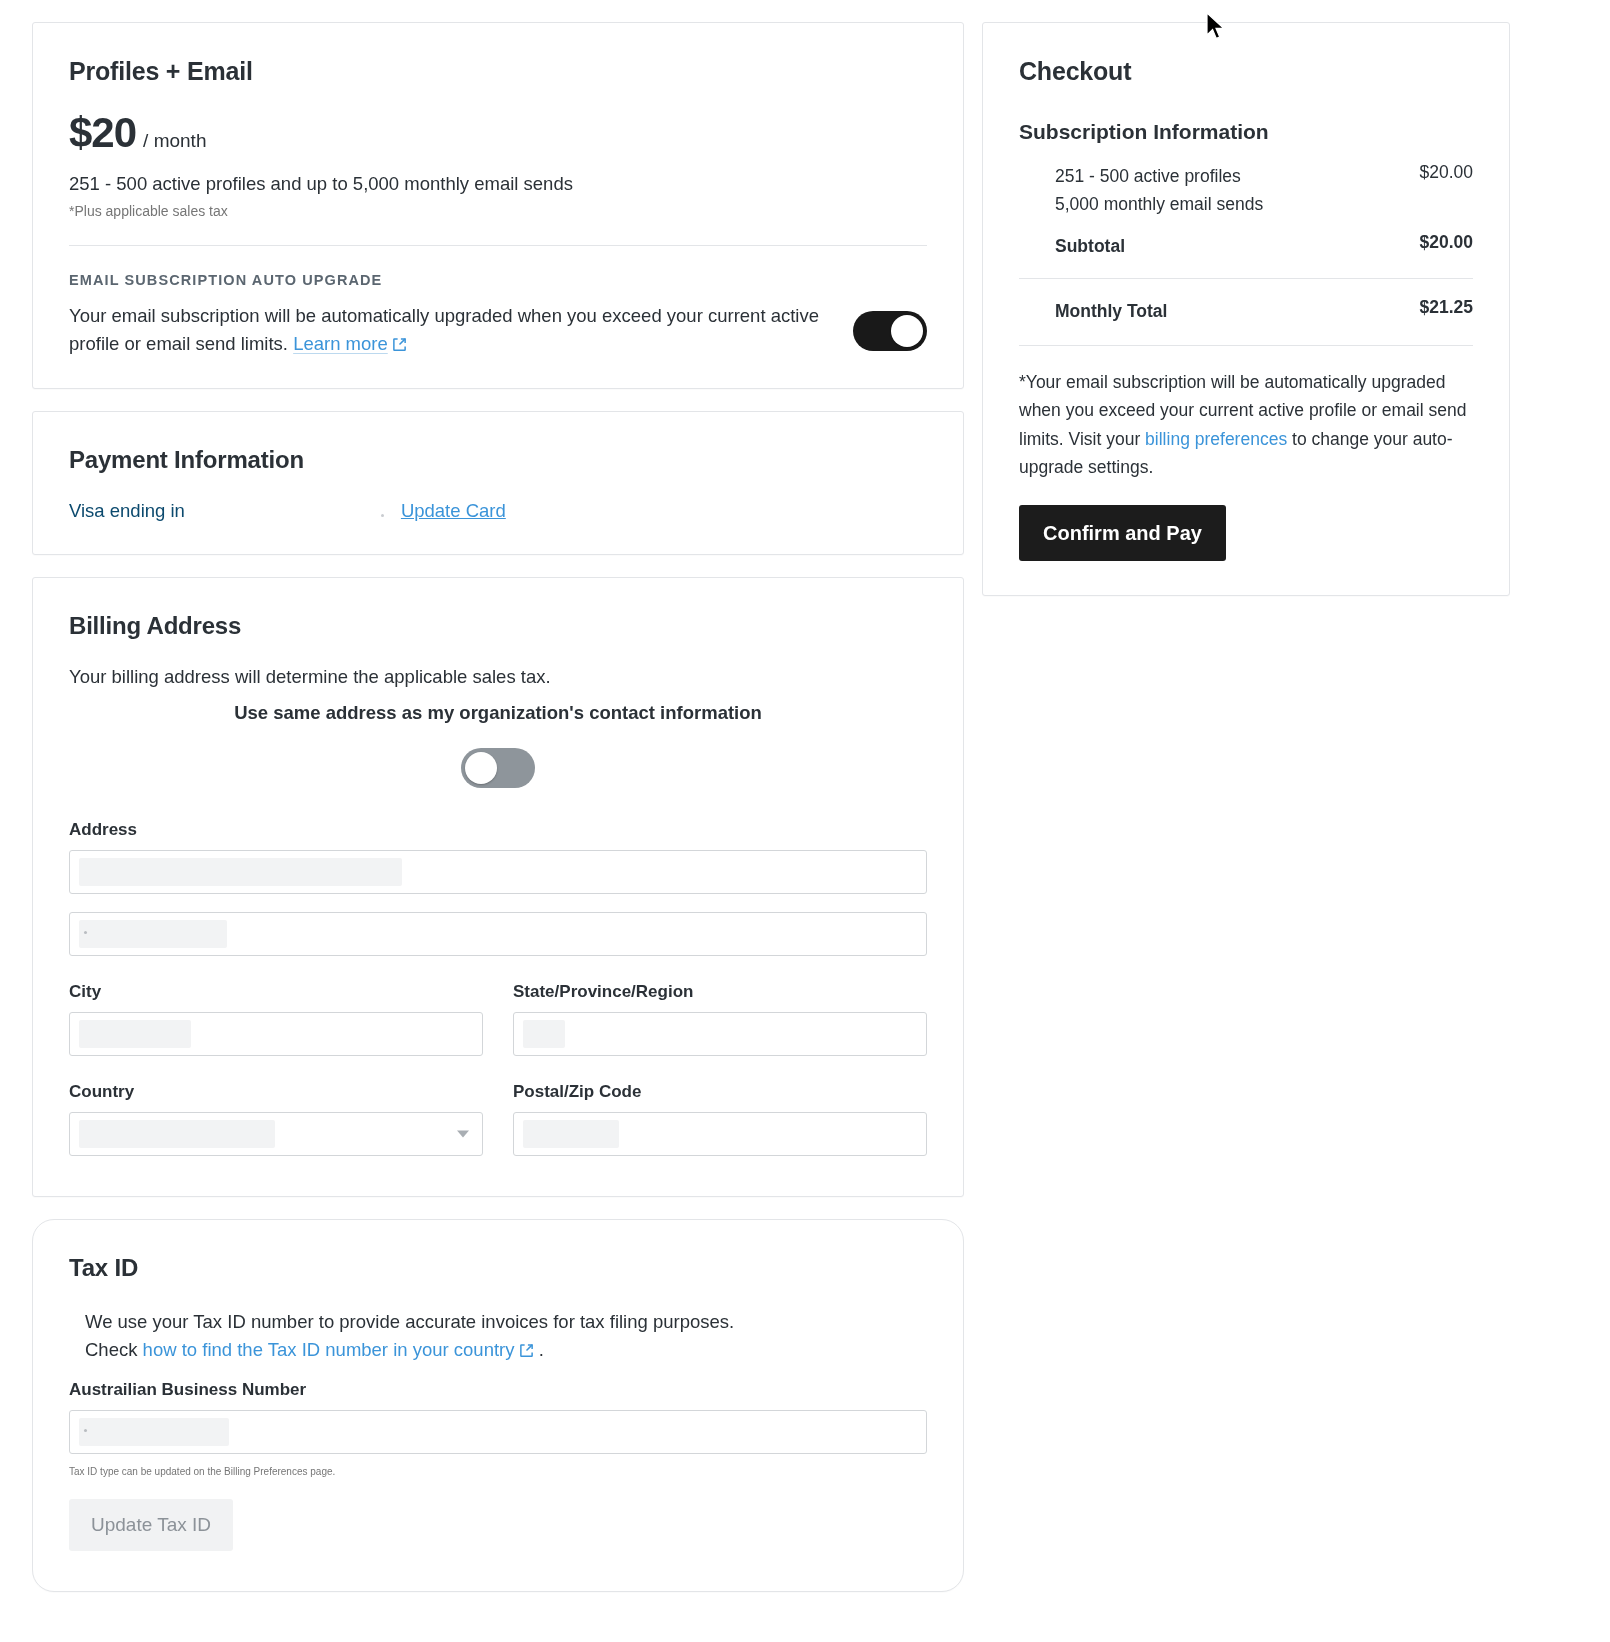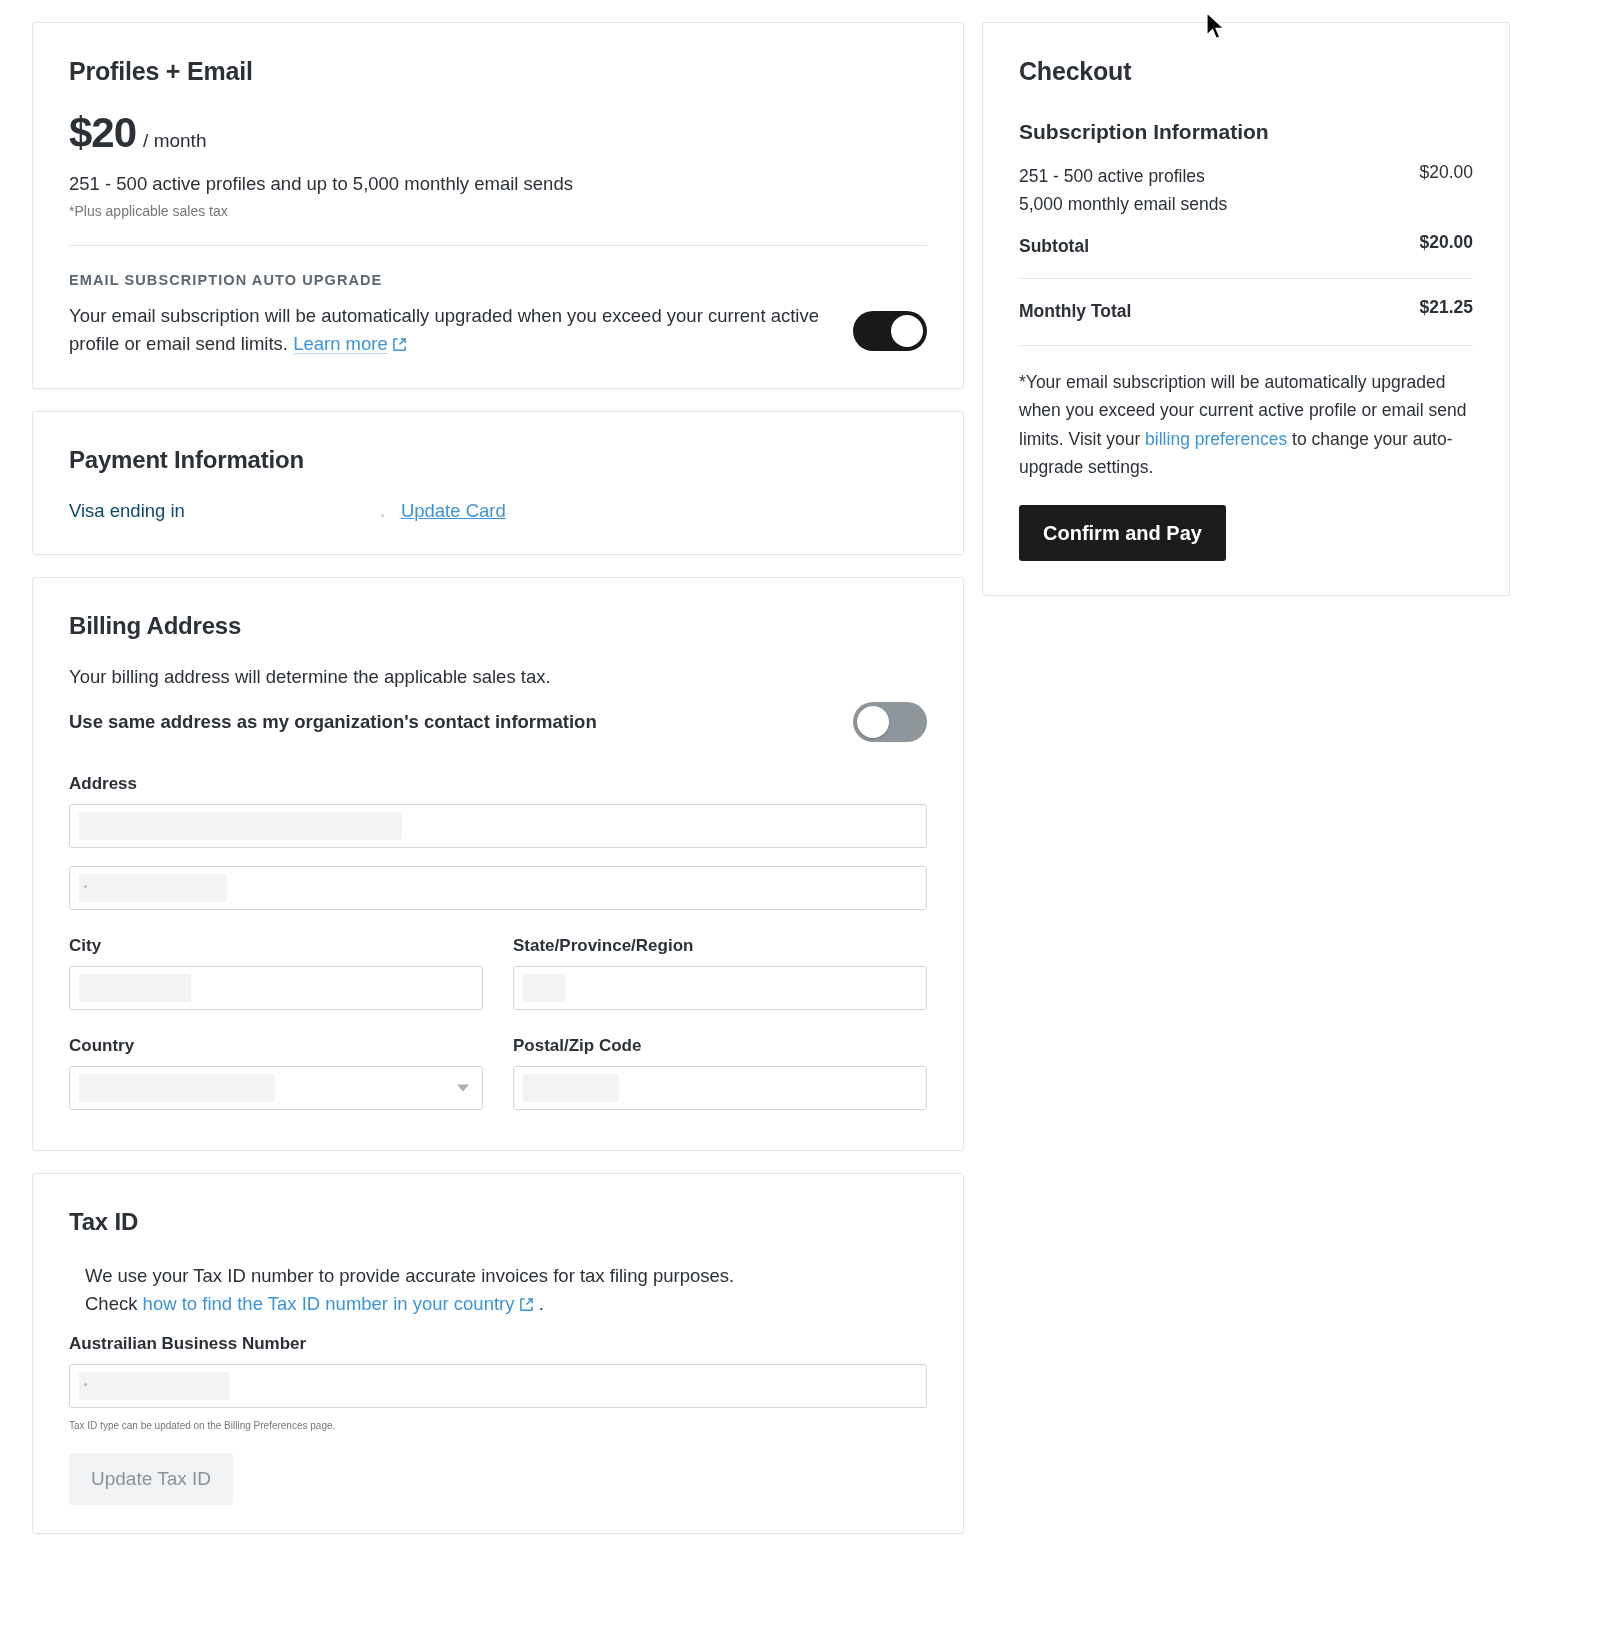--- a/index.html
+++ b/index.html
@@ -77,21 +77,21 @@
   }
   .pay-mask::after {
     content: ""; position: absolute; left: 190px; top: 12px;
     width: 3px; height: 3px; background: #c9ccd0; border-radius: 50%;
   }
   .pay-update { color: #3b94d9; cursor: pointer; }
 
   
   .addr-card { padding: 34px 36px 40px 36px; }
   .addr-sub { font-size: 18.5px; color: #2b3137; margin: 0 0 14px 0; }
-  .addr-toggle-row { display: flex; align-items: center; justify-content: space-between; gap: 24px; margin-bottom: 32px; }
+  .addr-toggle-row { display: flex; align-items: center; justify-content: space-between; gap: 24px; margin-bottom: 32px; flex-direction: column; }
   .addr-toggle-label { font-size: 18.5px; font-weight: 700; color: #2b3137; }
 
   .field-label { font-size: 17px; font-weight: 700; color: #2b3137; margin-bottom: 10px; }
   .input {
     width: 100%; height: 44px;
     border: 1px solid #d3d6d9; border-radius: 3px;
     background: #fff; position: relative; overflow: hidden;
     cursor: text;
   }
   .redact { position: absolute; top: 7px; left: 9px; height: 28px; background: #f2f3f4; border-radius: 2px; }
@@ -105,36 +105,36 @@
   .two-col > div { flex: 1 1 0; min-width: 0; }
 
   .select { position: relative; }
   .caret {
     position: absolute; right: 13px; top: 50%; transform: translateY(-50%);
     width: 0; height: 0; border-left: 6px solid transparent;
     border-right: 6px solid transparent; border-top: 7px solid #a9aeb3;
   }
 
   
-  .tax-card { padding: 34px 36px 28px 36px; }
+  .tax-card { padding: 34px 36px 40px 36px; border-radius: 22px; }
   .tax-p { font-size: 18.5px; line-height: 1.5; color: #2b3137; margin: 0 0 14px 16px; }
   .tax-hint { font-size: 10px; color: #767676; margin: 12px 0 22px 0; }
   .btn-disabled {
     display: inline-block; background: #f1f2f3; color: #8c9298;
     border: none; border-radius: 3px;
     padding: 0 22px; height: 52px; line-height: 52px;
     font-size: 19px; font-family: inherit; cursor: default;
   }
 
   
   .checkout-card { padding: 34px 36px 34px 36px; }
   .checkout-title { font-size: 25px; font-weight: 700; letter-spacing: -0.2px; margin: 0 0 34px 0; }
   .checkout-sub { font-size: 21px; font-weight: 700; margin: 0 0 18px 0; color: #2b3137; }
   .line-item { display: flex; justify-content: space-between; align-items: flex-start; font-size: 17.5px; color: #2b3137; }
-  .line-item .li-label { line-height: 1.6; }
+  .line-item .li-label { line-height: 1.6; margin-left: 36px; }
   .line-item .li-value { white-space: nowrap; padding-left: 14px; }
   .line-item.bold { font-weight: 700; }
   .lm-2 { margin-top: 14px; }
   .rule { height: 1px; background: #e3e5e8; margin: 18px 0; }
   .rule.t { margin: 20px 0 22px 0; }
   .foot-note { font-size: 17.5px; line-height: 1.62; color: #2b3137; margin: 0 0 24px 0; }
   .btn-primary {
     display: inline-block; background: #1c1c1c; color: #fff;
     border: none; border-radius: 3px;
     padding: 0 24px; height: 56px; line-height: 56px;

